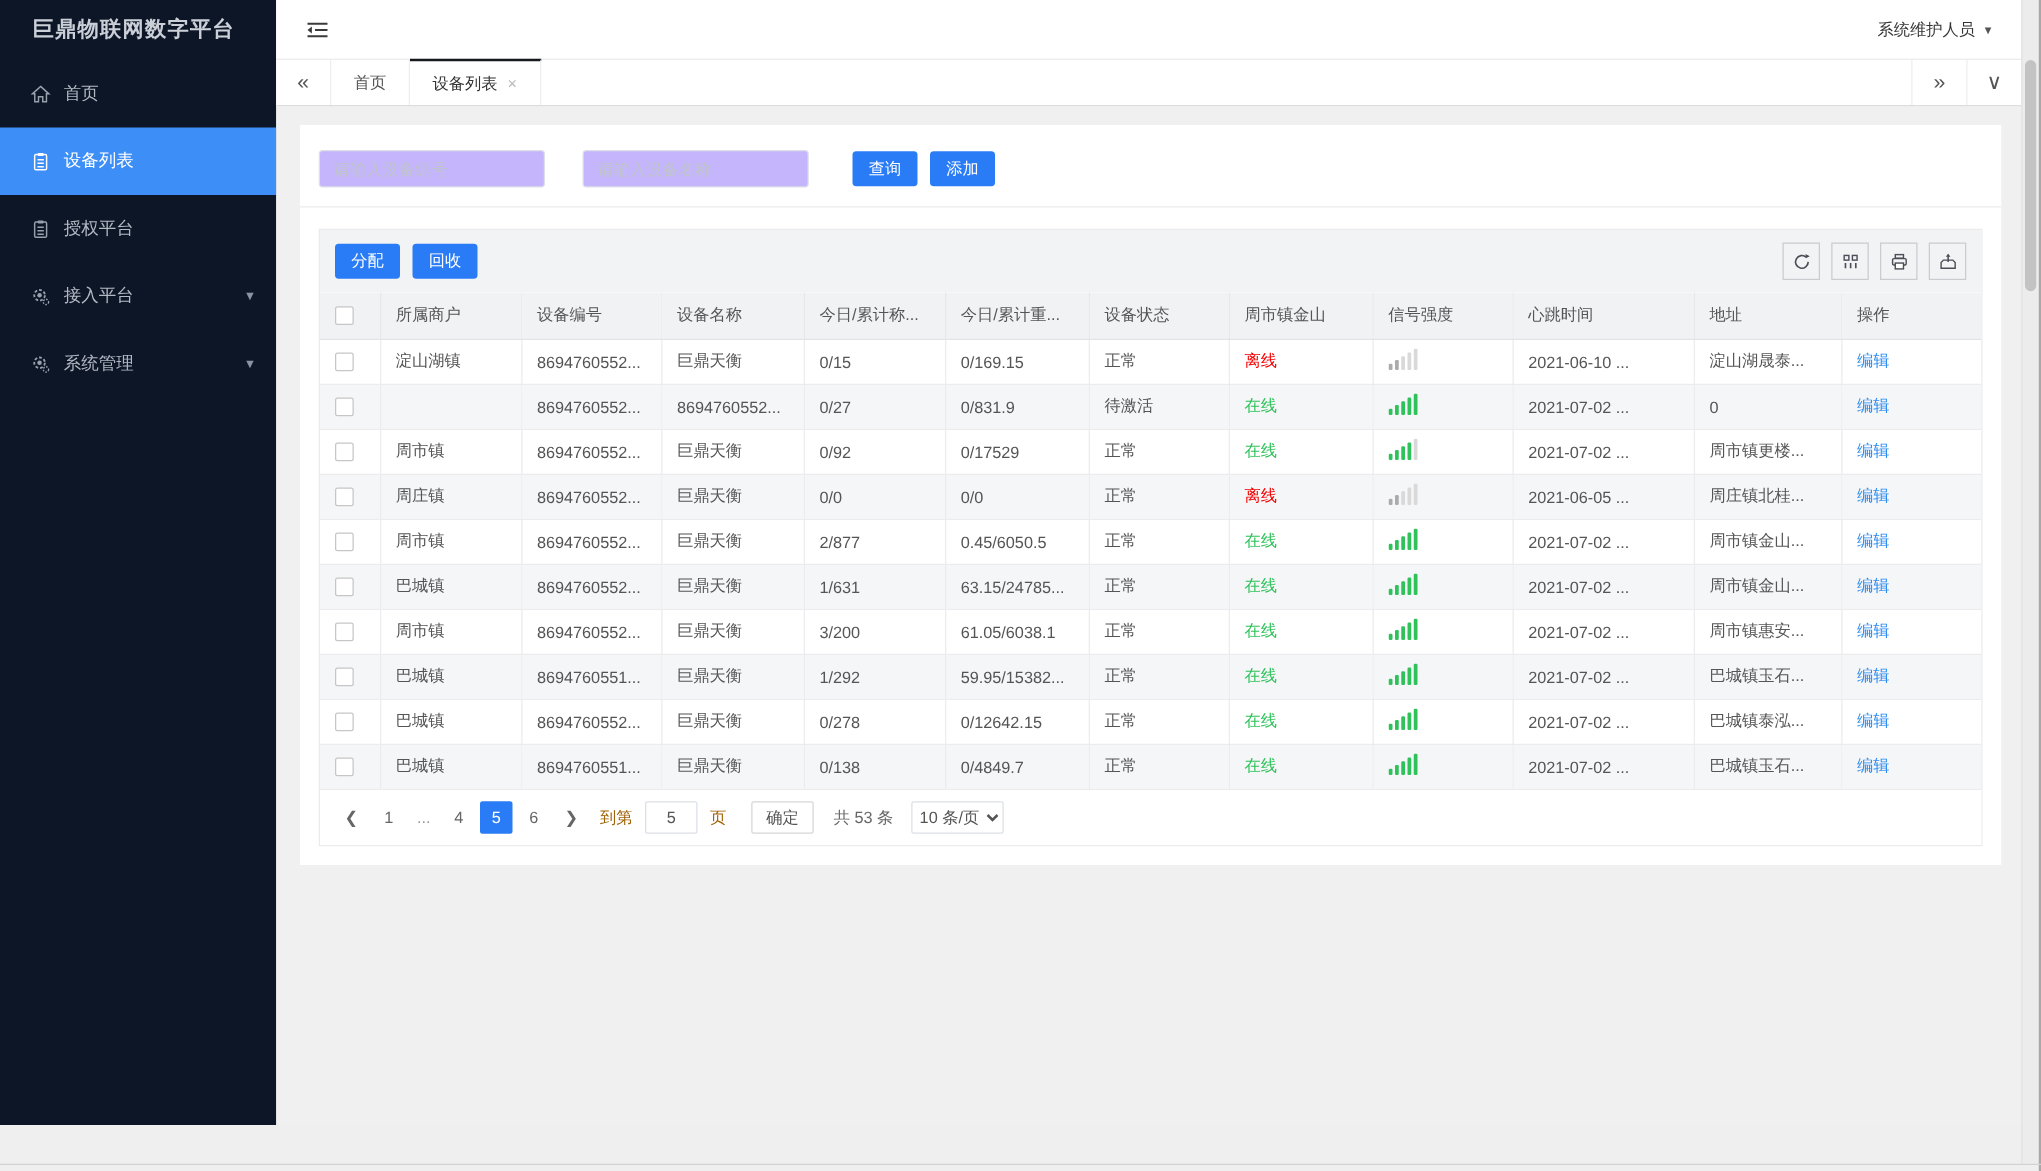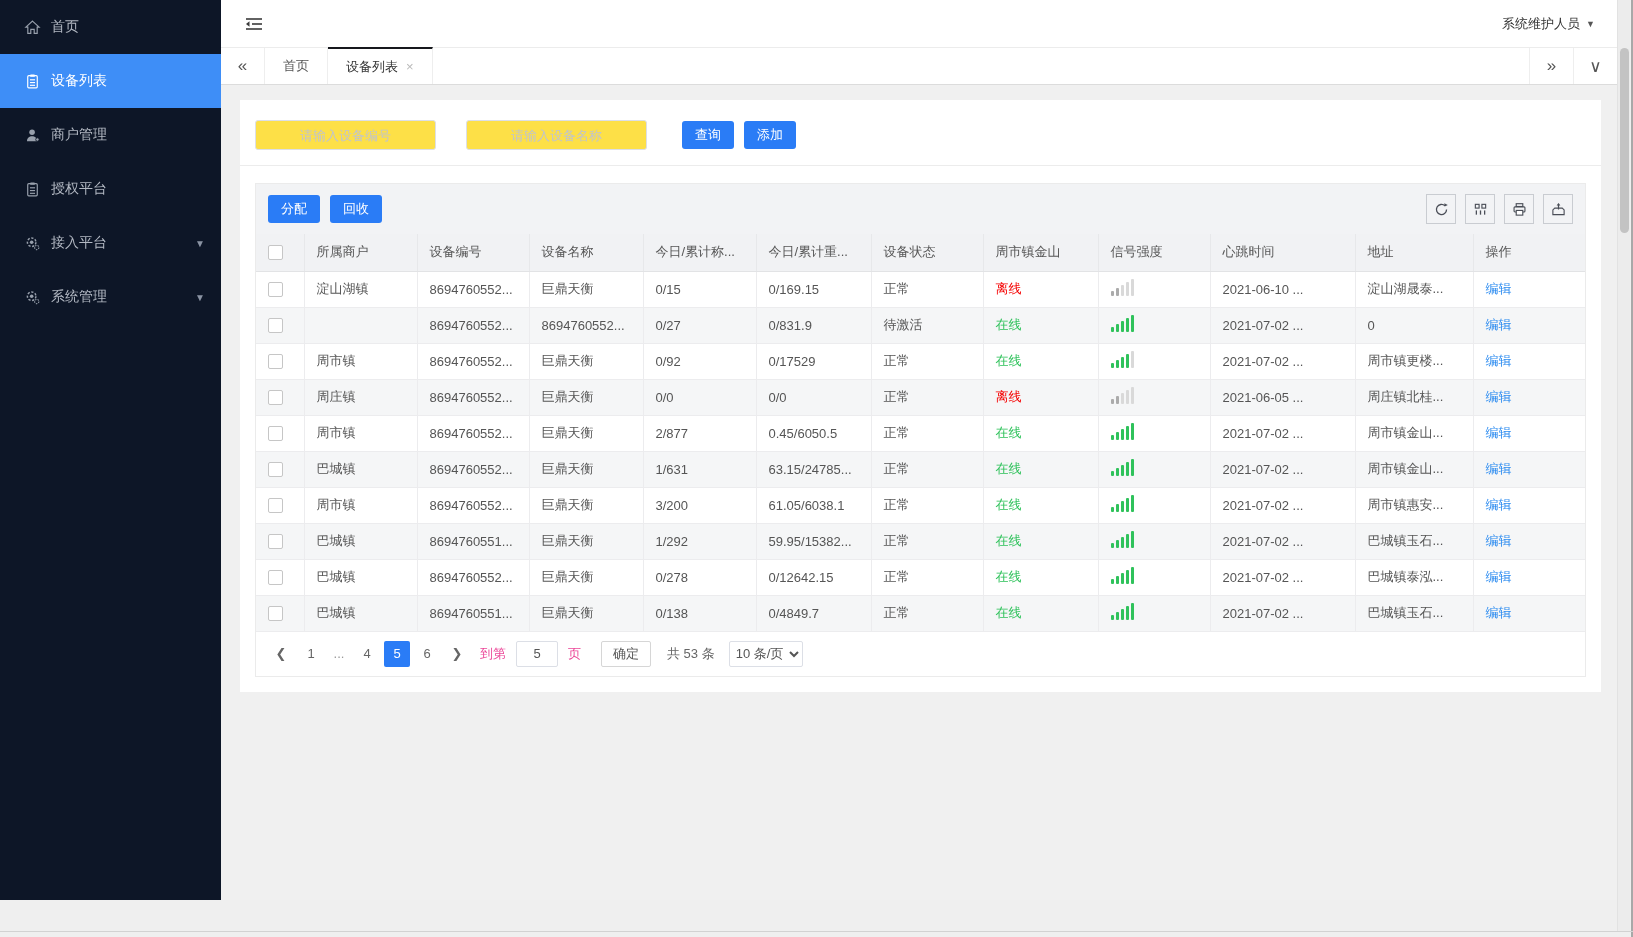--- a/index.html
+++ b/index.html
@@ -55,21 +55,21 @@
   .tab .close { color:#b9b9b9; font-size:13px; }
   .tab-spacer { flex:1; }
 
   .content { flex:1; padding:15px 16px 0 19px; }
   .card { background:#fff; padding:20px 15px 15px; }
 
   
   .filter-row { display:flex; align-items:center; }
   .filter-row input {
     width:181px; height:30px; border:1px solid #dcdfe6; border-radius:3px;
-    padding:0 11px; font-size:13px; color:#333; outline:none; background:#fde047;text-align:center;
+    padding:0 11px; font-size:13px; color:#333; outline:none; background:#c4b5fd;
   }
   .filter-row input::placeholder { color:#c0c4cc; }
   .gap30 { width:30px; } .gap35 { width:35px; } .gap10 { width:10px; }
   .btn-primary {
     height:28px; padding:0 13px; background:#2a7cf6; color:#fff;
     border:none; border-radius:3px; font-size:13px; cursor:pointer;
     font-family:inherit;
   }
   .divider { border-bottom:1px solid #ececec; margin:15px -15px 0; }
 
@@ -108,21 +108,21 @@
   .pager {
     background:#fff; height:44px; display:flex; align-items:center;
     padding:0 12px; font-size:13px; color:#666; gap:4px;
   }
   .pg-btn, .pg-num {
     min-width:26px; height:26px; display:flex; align-items:center; justify-content:center;
     cursor:pointer; padding:0 4px; color:#666;
   }
   .pg-ellipsis { min-width:22px; text-align:center; color:#999; }
   .pg-num.active { background:#2a7cf6; color:#fff; border-radius:2px; cursor:default; }
-  .pg-text { color:#ec4899; margin:0 6px; }
+  .pg-text { color:#a16207; margin:0 6px; }
   .jump-input {
     width:42px; height:26px; border:1px solid #dcdfe6; border-radius:2px;
     text-align:center; font-size:13px; color:#555; outline:none;
   }
   .confirm-btn {
     height:26px; padding:0 11px; margin:0 10px; background:#fff;
     border:1px solid #d6d6d6; border-radius:2px; font-size:13px; color:#555;
     cursor:pointer; font-family:inherit;
   }
   .total-text { margin:0 10px 0 2px; color:#666; }
@@ -142,20 +142,21 @@
   }
   .window-edge { position:absolute; top:0; right:0; width:2px; height:937px; background:#a8a8a8; }
   .bottom-line { position:absolute; left:0; right:0; top:931px; height:1px; background:#d2d2d2; }
 </style>
 </head>
 <body>
 
 <div class="app">
 
   <aside class="sidebar">
+    <div class="sidebar-title">巨鼎物联网数字平台</div>
 
     <div class="side-item">
       <span class="icon">
         <svg viewBox="0 0 16 16" width="17" height="17">
             <path d="M8 2 L14.2 7.6 H12.4 V13.6 H9.6 V9.8 H6.4 V13.6 H3.6 V7.6 H1.8 Z" fill="none" stroke="currentColor" stroke-width="1.1"></path>
           </svg>
       </span>
       <span>首页</span>
     </div>
 
@@ -165,30 +166,20 @@
             <rect x="3.5" y="2.5" width="9" height="11.5" rx="1" fill="none" stroke="currentColor" stroke-width="1.1"></rect>
             <rect x="5.8" y="1.4" width="4.4" height="2.2" rx="0.6" fill="currentColor"></rect>
             <line x1="5.6" y1="6.4" x2="10.4" y2="6.4" stroke="currentColor" stroke-width="1.1"></line>
             <line x1="5.6" y1="9" x2="10.4" y2="9" stroke="currentColor" stroke-width="1.1"></line>
             <line x1="5.6" y1="11.6" x2="10.4" y2="11.6" stroke="currentColor" stroke-width="1.1"></line>
           </svg>
       </span>
       <span>设备列表</span>
     </div>
 
-    <div class="side-item">
-      <span class="icon">
-        <svg viewBox="0 0 16 16" width="17" height="17">
-            <circle cx="7.6" cy="5" r="2.6" fill="currentColor"></circle>
-            <path d="M2.8 13.4 c0-3 2.2-4.6 4.8-4.6 s4.8 1.6 4.8 4.6 Z" fill="currentColor"></path>
-            <circle cx="12.6" cy="11.8" r="1.6" fill="currentColor" stroke="#0d1627" stroke-width="0.8"></circle>
-          </svg>
-      </span>
-      <span>商户管理</span>
-    </div>
 
 
 
 
     <div class="side-item">
       <span class="icon">
         <svg viewBox="0 0 16 16" width="17" height="17">
             <rect x="3.5" y="2.5" width="9" height="11.5" rx="1" fill="none" stroke="currentColor" stroke-width="1.1"></rect>
             <rect x="5.8" y="1.4" width="4.4" height="2.2" rx="0.6" fill="currentColor"></rect>
             <line x1="5.6" y1="6.4" x2="10.4" y2="6.4" stroke="currentColor" stroke-width="1.1"></line>

